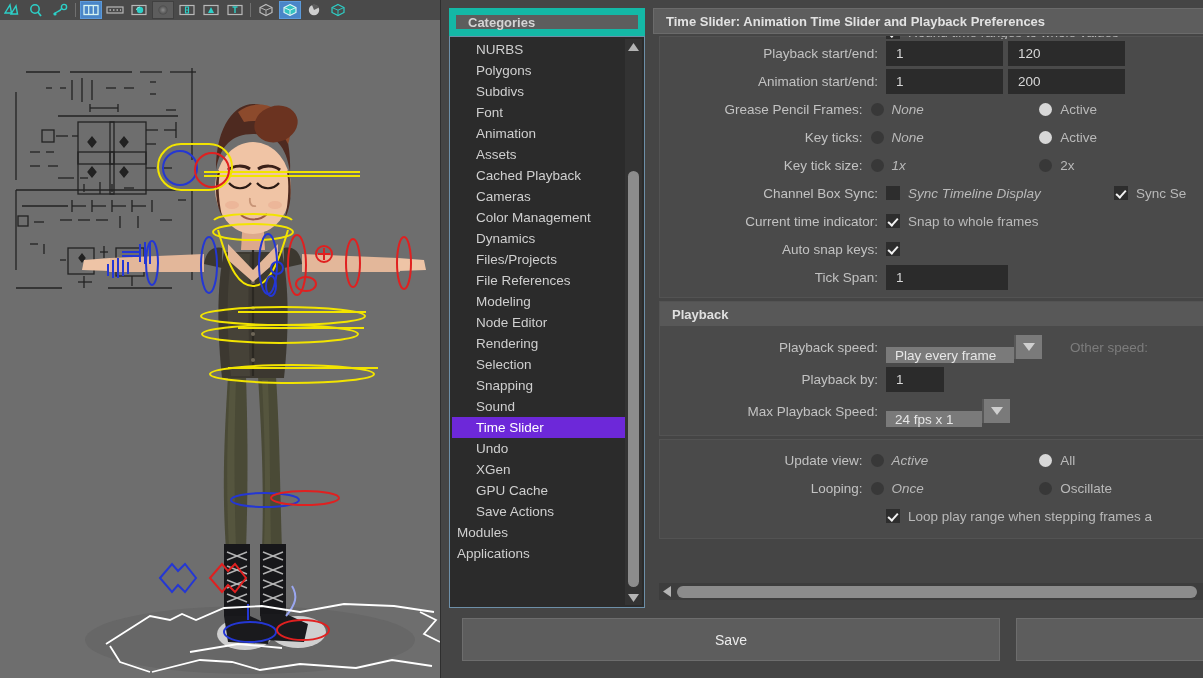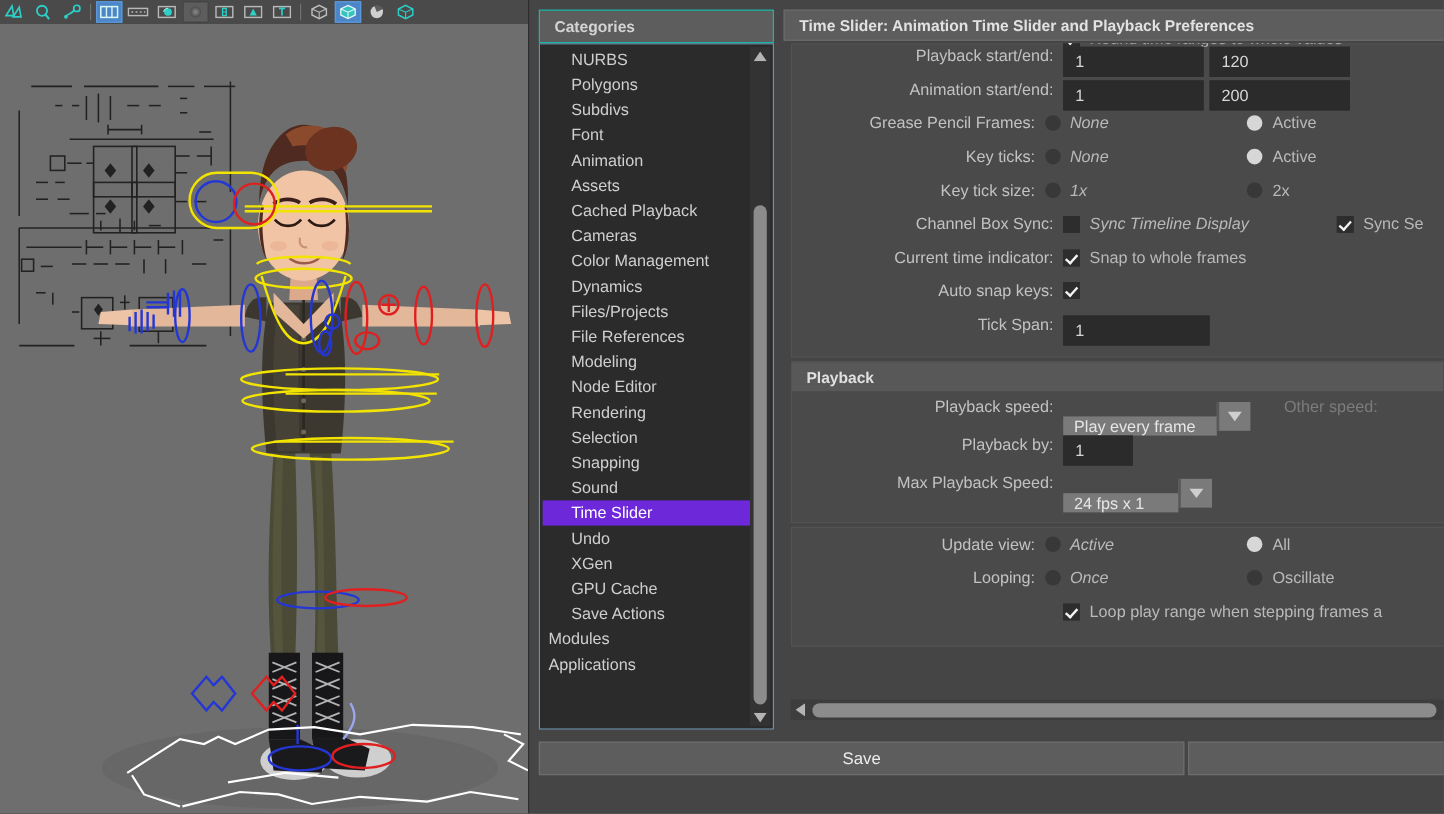--- a/index.html
+++ b/index.html
@@ -20,21 +20,21 @@
   .tb-ico svg{display:block;}
 
   .vp-body{position:absolute;left:0;top:20px;width:445px;height:658px;background:#6e6e6e;}
   .vp-body svg{position:absolute;left:0;top:0;}
 
   
   .prefs{position:absolute;left:440px;top:0;width:763px;height:678px;background:#454545;
          border-left:1px solid #2e2e2e;}
 
   .cat-panel{position:absolute;left:8px;top:8px;width:196px;height:600px;}
-  .panel-hdr{height:28px;background:#5d5d5d;border:1px solid #14b8a6;box-sizing:border-box;
+  .panel-hdr{height:28px;background:#5d5d5d;border:7px solid #14b8a6;box-sizing:border-box;
              display:flex;align-items:center;padding-left:12px;color:#d4d4d4;
              font-size:13px;font-weight:bold;}
   .cat-list{position:absolute;left:0;top:28px;width:196px;height:572px;background:#2b2b2b;
             border:1px solid #6d8fa8;box-sizing:border-box;overflow:hidden;}
   .cat-scroll{position:absolute;left:2px;top:2px;width:173px;height:566px;overflow:hidden;}
   .cat-item{height:21px;line-height:21px;color:#cfcfcf;font-size:13.5px;white-space:nowrap;
             padding-left:24px;}
   .cat-item.group{padding-left:5px;}
   .cat-item.sel{background:#6d28d9;color:#ffffff;width:173px;}
 
@@ -49,21 +49,21 @@
   .set-hdr{height:26px;background:#5d5d5d;border:1px solid #6b6b6b;box-sizing:border-box;
            display:flex;align-items:center;padding-left:12px;color:#e2e2e2;
            font-size:13px;font-weight:bold;white-space:nowrap;}
   .set-body{position:absolute;left:0;top:28px;width:551px;height:572px;background:#454545;overflow:hidden;}
   .set-scrollarea{position:absolute;left:6px;top:0;width:545px;height:551px;overflow:hidden;}
 
   .grp{background:#4a4a4a;border:1px solid #535353;box-sizing:border-box;margin-bottom:3px;}
   .grp-title{height:24px;background:#585858;color:#e0e0e0;font-weight:bold;font-size:13px;
              display:flex;align-items:center;padding-left:12px;}
 
-  .row{display:flex;align-items:flex-start;height:28px;white-space:nowrap;}
+  .row{display:flex;align-items:center;height:28px;white-space:nowrap;}
   .lbl{width:220px;text-align:right;color:#c2c2c2;font-size:13.5px;padding-right:8px;box-sizing:border-box;}
   .field{background:#2b2b2b;border:1px solid #2b2b2b;box-sizing:border-box;height:25px;
          color:#d8d8d8;font-size:13.5px;display:flex;align-items:center;padding-left:9px;}
   .f-a{width:117px;margin-right:5px;}
   .f-b{width:117px;}
   .f-tick{width:122px;}
   .f-pb{width:58px;}
 
   .radio{width:13px;height:13px;border-radius:50%;background:#383838;flex:0 0 auto;}
   .radio.on{background:#d7d7d7;}
@@ -83,22 +83,22 @@
   .combo-arrow{width:26px;height:24px;background:#7a7a7a;border-left:2px solid #585858;
                display:flex;align-items:center;justify-content:center;flex:0 0 auto;}
   .cb-wrap{display:flex;align-items:center;}
   .dim{color:#7c7c7c;}
 
   .hsb{position:absolute;left:6px;bottom:8px;width:545px;height:17px;background:#3d3d3d;}
   .hsb .harrow{position:absolute;top:0;width:16px;height:17px;display:flex;align-items:center;justify-content:center;}
   .hsb .hthumb{position:absolute;top:3px;left:18px;height:12px;background:#8c8c8c;border-radius:6px;}
 
   .btnbar{position:absolute;left:8px;bottom:24px;width:755px;height:36px;display:flex;}
-  .bigbtn{height:28px;background:#5d5d5d;border:1px solid #6d6d6d;box-sizing:border-box;
-          color:#ececec;font-size:14px;display:flex;align-items:center;justify-content:center;}
+  .bigbtn{height:43px;background:#5d5d5d;border:1px solid #6d6d6d;box-sizing:border-box;
+          color:#ececec;font-size:14px;display:flex;align-items:center;justify-content:center;margin-left:13px;}
   .btn-save{width:538px;margin-right:3px;}
   .btn-pad{flex:1;}
 </style>
 </head>
 <body>
 
 <div id="root">
 
   <div class="viewport">
 

